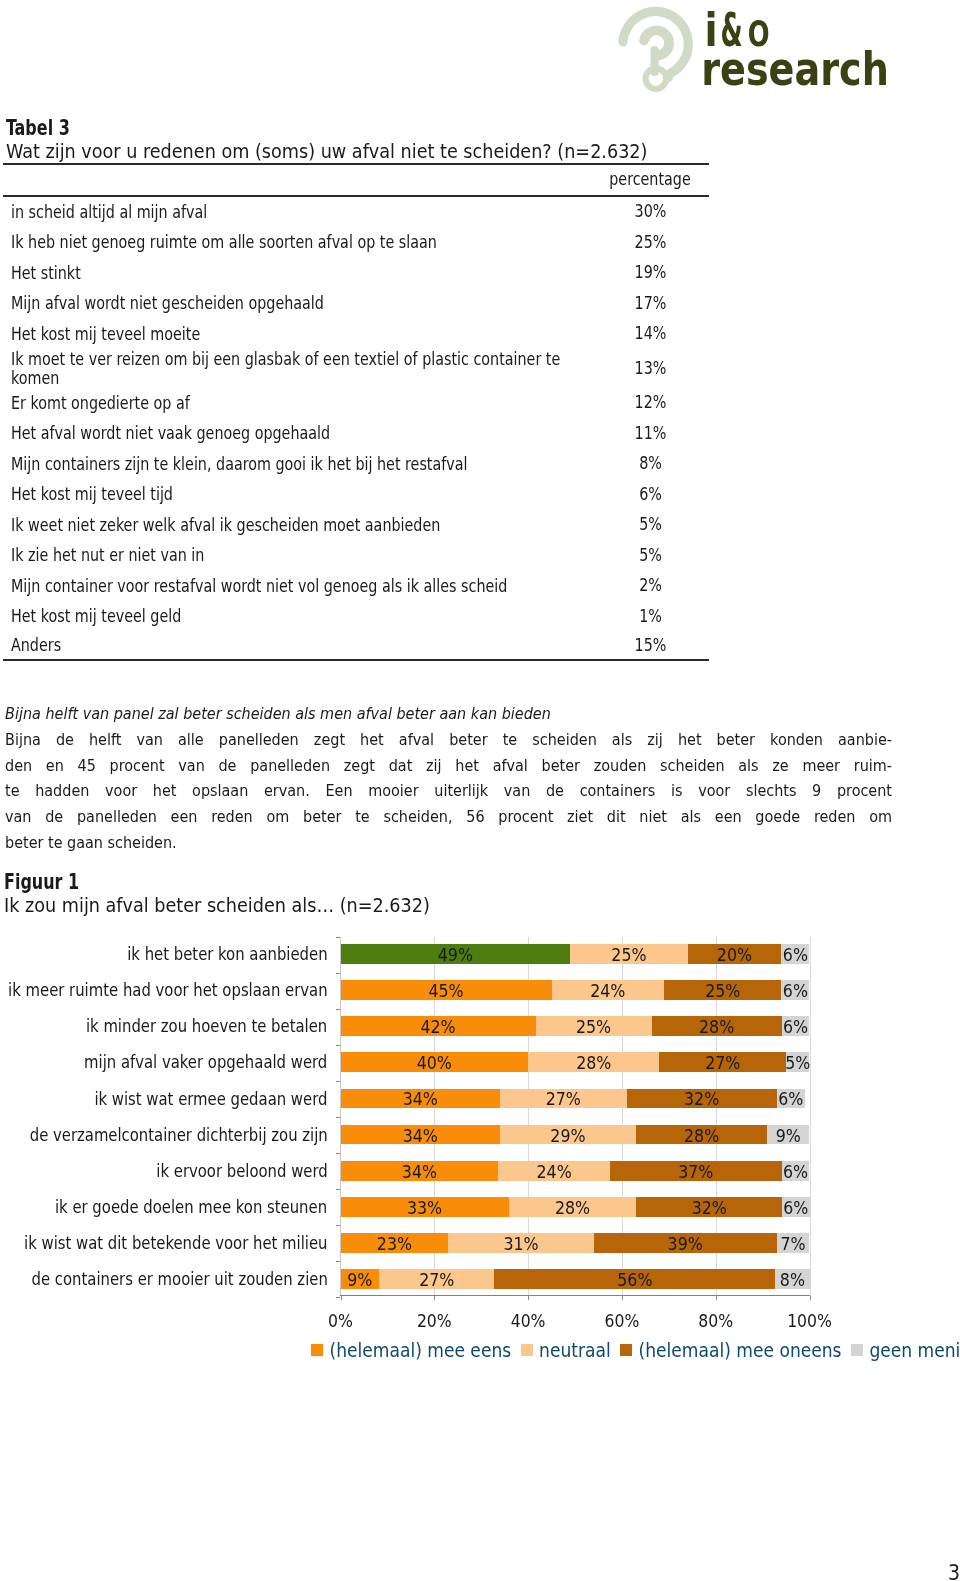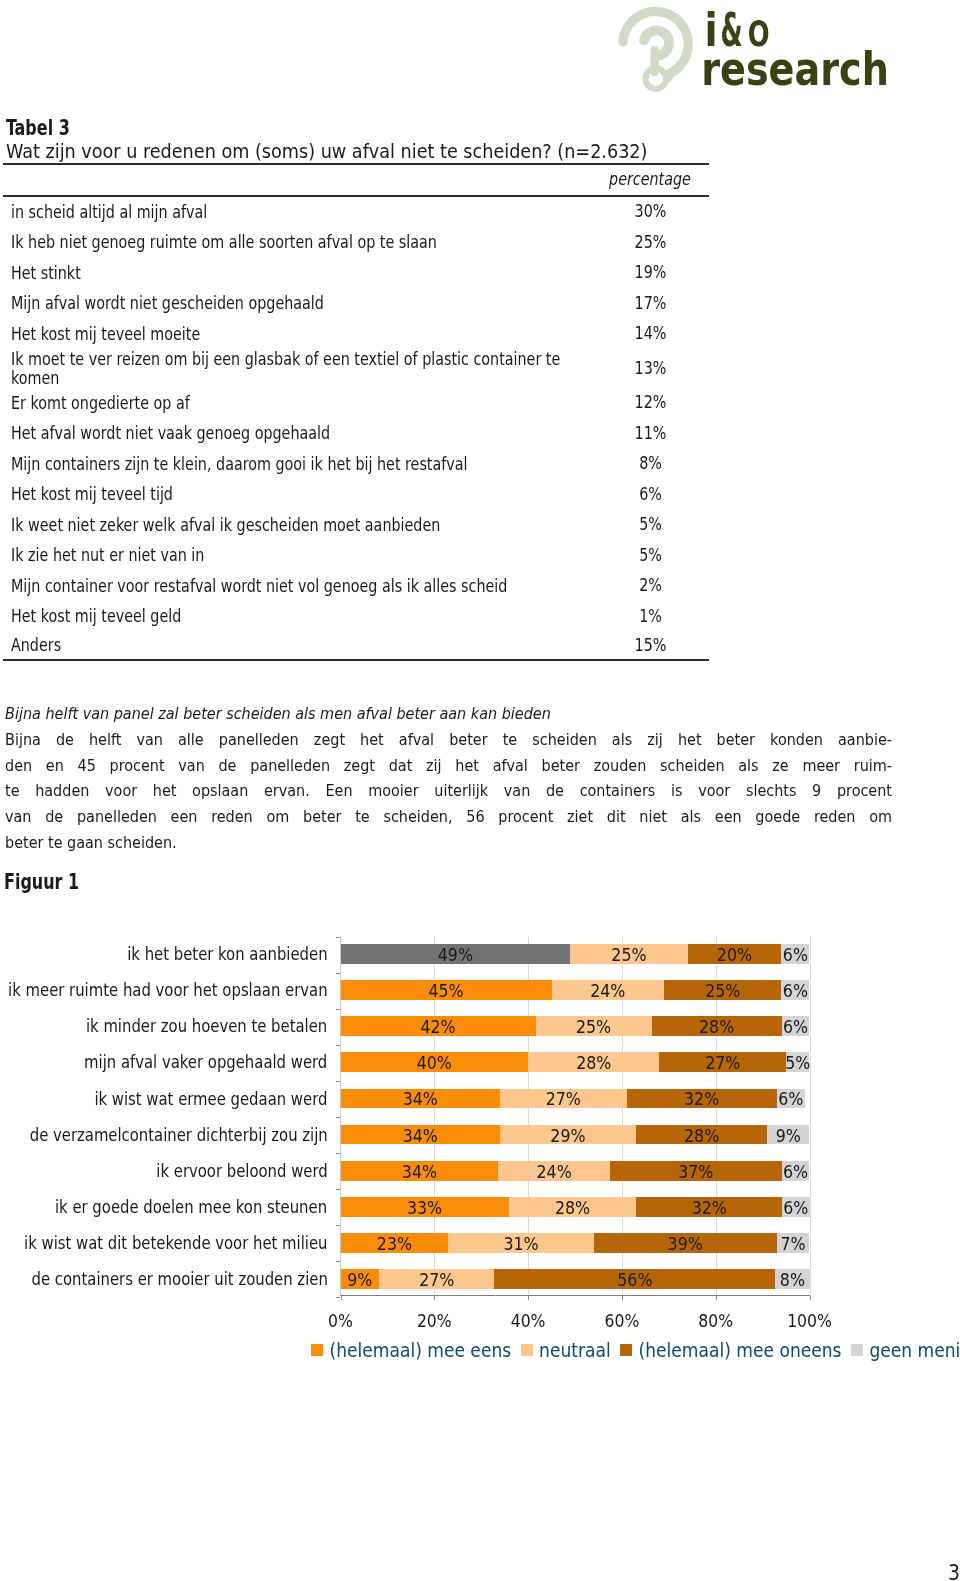--- a/index.html
+++ b/index.html
@@ -13,21 +13,21 @@
   #logo svg{position:absolute;left:608px;top:0;}
   #pageno{right:0px;top:1563px;width:959px;text-align:right;font-size:21px;line-height:21px;}
 
   
   #tbl-caption{left:6px;top:116.5px;width:740px;}
   .cap-lbl{font-size:21px;font-weight:bold;line-height:22px;transform:scaleX(0.845);transform-origin:left top;}
   .cap-txt{font-size:19.6px;line-height:26.2px;white-space:nowrap;}
   table.t{position:absolute;left:3px;top:162.8px;width:699px;border-collapse:collapse;
           border-top:2px solid #2b2b2b;border-bottom:2px solid #2b2b2b;}
   table.t td{font-size:15.9px;padding:0;vertical-align:middle;line-height:18.6px;}
-  table.t thead td{height:30.2px;border-bottom:2px solid #2b2b2b;font-style:italic;}
+  table.t thead td{height:30.2px;border-bottom:2px solid #2b2b2b;}
   table.t tbody tr td{height:30.47px;}
   table.t tbody tr.two td{height:38.6px;}
   table.t tbody tr:last-child td{height:27.6px;}
   td.lab{padding-left:0;}
   td.lab>span{display:block;width:598px;margin-left:8px;font-size:17px;transform:scaleX(0.936);transform-origin:left center;}
   td.val{text-align:center;width:143px;white-space:nowrap;}
   td.val>span{display:inline-block;width:43px;text-align:center;position:relative;left:-9px;font-size:17px;transform:scaleX(0.936);transform-origin:center center;}
   td.val>span.hdr{width:100px;}
 
   
@@ -192,20 +192,21 @@
     </tbody>
 </table>
 
 <div id="para" class="abs">
   <span class="it">Bijna helft van panel zal beter scheiden als men afval beter aan kan bieden</span>
   <span id="para-body"><span class="ln">Bijna de helft van alle panelleden zegt het afval beter te scheiden als zij het beter konden aanbie-</span><span class="ln">den en 45 procent van de panelleden zegt dat zij het afval beter zouden scheiden als ze meer ruim-</span><span class="ln">te hadden voor het opslaan ervan. Een mooier uiterlijk van de containers is voor slechts 9 procent</span><span class="ln">van de panelleden een reden om beter te scheiden, 56 procent ziet dit niet als een goede reden om</span><span class="ln last">beter te gaan scheiden.</span></span>
 </div>
 
 <div id="fig-caption" class="abs">
   <div class="cap-lbl">Figuur 1</div>
+  <div class="cap-txt">Ik zou mijn afval beter scheiden als… (n=2.632)</div>
 </div>
 
 <div id="chart" class="abs">
   <div id="plot">
       <div class="gridline" style="left: 93.8px;"></div>
       <div class="gridline" style="left: 187.6px;"></div>
       <div class="gridline" style="left: 281.4px;"></div>
       <div class="gridline" style="left: 375.2px;"></div>
       <div class="gridline" style="left: 469px;"></div>
       <div class="axis-y"></div>
@@ -221,21 +222,21 @@
       <div class="tick" style="left: -5px; top: 71.62px; width: 4px; height: 1px;"></div>
       <div class="tick" style="left: -5px; top: 107.68px; width: 4px; height: 1px;"></div>
       <div class="tick" style="left: -5px; top: 143.74px; width: 4px; height: 1px;"></div>
       <div class="tick" style="left: -5px; top: 179.8px; width: 4px; height: 1px;"></div>
       <div class="tick" style="left: -5px; top: 215.86px; width: 4px; height: 1px;"></div>
       <div class="tick" style="left: -5px; top: 251.92px; width: 4px; height: 1px;"></div>
       <div class="tick" style="left: -5px; top: 287.98px; width: 4px; height: 1px;"></div>
       <div class="tick" style="left: -5px; top: 324.04px; width: 4px; height: 1px;"></div>
       <div class="tick" style="left: -5px; top: 360.1px; width: 4px; height: 1px;"></div>
       <div class="bar-row" style="top: 7.3px; width: 469px;">
-        <div class="seg" style="width: 229.81px; background: #737373;">
+        <div class="seg" style="width: 229.81px; background: #4d7c0f;">
           <span>49%</span>
         </div>
         <div class="seg" style="width: 117.25px; background: rgb(251, 199, 140);">
           <span>25%</span>
         </div>
         <div class="seg" style="width: 93.8px; background: rgb(182, 102, 8);">
           <span>20%</span>
         </div>
         <div class="seg" style="width: 28.14px; background: rgb(212, 212, 212);">
           <span>6%</span>

